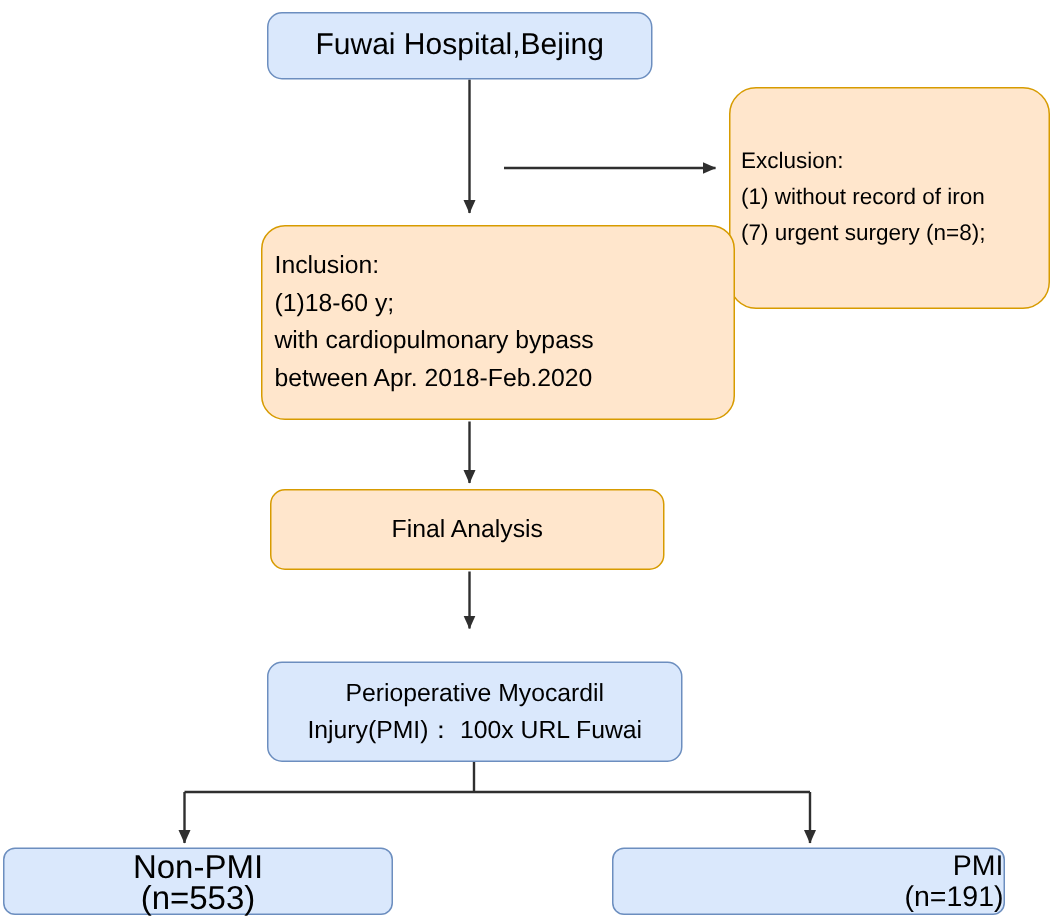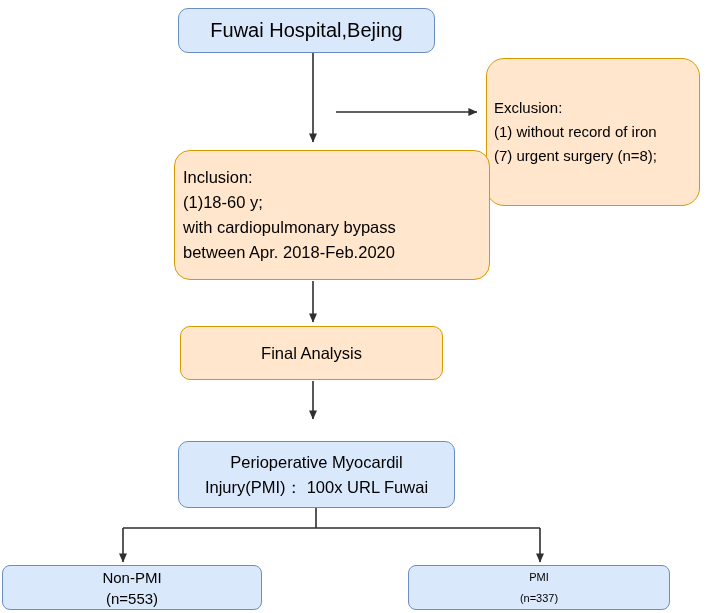--- a/index.html
+++ b/index.html
@@ -60,25 +60,25 @@
   #final-analysis {
     left: 180px; top: 326px; width: 263px; height: 54px;
     border-radius: 10px; font-size: 16.5px; line-height: 23px; gap: 20px;
   }
   #pmi-definition {
     left: 178px; top: 425px; width: 277px; height: 67px;
     border-radius: 10px; font-size: 16.5px; line-height: 25px; margin-top: 16px;
   }
   #non-pmi {
     left: 2px; top: 565px; width: 260px; height: 45px;
-    border-radius: 8px; font-size: 15px; line-height: 21px;
+    border-radius: 8px; font-size: 22px; line-height: 21px;
   }
   #pmi {
     left: 408px; top: 565px; width: 262px; height: 45px;
-    border-radius: 8px; font-size: 11px; line-height: 21px;
+    border-radius: 8px; font-size: 19px; line-height: 21px; text-align: right;
   }
   .connectors line, .connectors path {
     stroke: var(--arrow-color, #2f2f2f);
     stroke-width: 1.6;
     fill: none;
   }
   .connectors marker path {
     fill: var(--arrow-color, #2f2f2f);
     stroke: none;
   }
@@ -129,16 +129,16 @@
     <div class="line">Injury(PMI)： 100x URL Fuwai</div>
   </div>
 
   <div class="node blue center" id="non-pmi">
     <div class="line">Non-PMI</div>
     <div class="line">(n=553)</div>
   </div>
 
   <div class="node blue center" id="pmi">
     <div class="line">PMI</div>
-    <div class="line">(n=337)</div>
+    <div class="line">(n=191)</div>
   </div>
 
 </div>
 
 </body></html>

